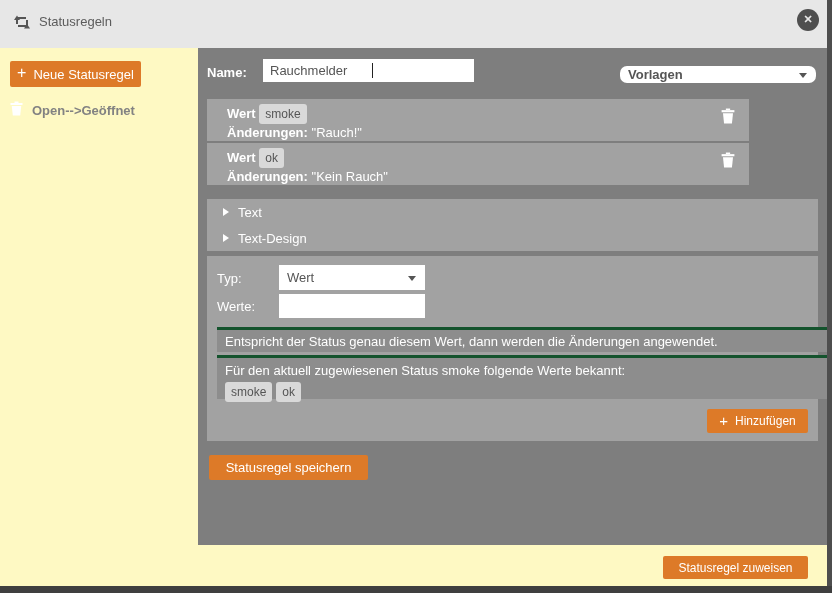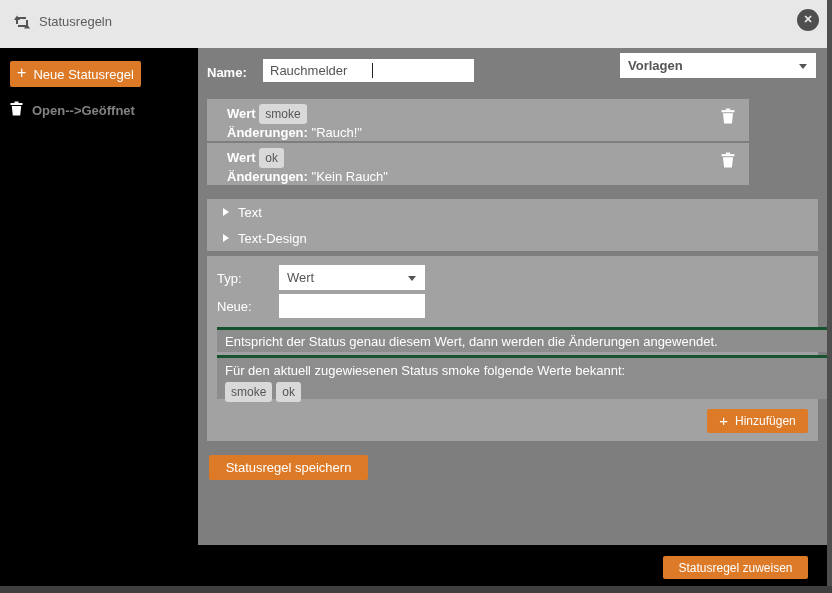--- a/index.html
+++ b/index.html
@@ -1,19 +1,19 @@
 <!DOCTYPE html>
 <html><head>
 <meta charset="utf-8">
 <style>
   * { margin:0; padding:0; box-sizing:border-box; }
   body { font-family:"Liberation Sans", sans-serif; background:#c8c8c8; }
   .window {
     position:relative; width:832px; height:593px; overflow:hidden;
-    background:#000000; font-size:13px;padding-left:36px;
+    background:#fef9c3; font-size:13px;padding-left:36px;
   }
   .border-right { position:absolute; top:0; right:0; width:5px; height:100%; background:#4e4e4e; }
   .border-bottom { position:absolute; left:0; bottom:0; width:100%; height:7px; background:#3f3f3f; }
 
   
   .header { position:absolute; left:0; top:0; width:827px; height:48px; background:#e7e7e7; }
   .header .title { position:absolute; left:39px; top:14px; color:#5c5c5c; font-size:13px; }
   .repeat-icon { position:absolute; left:12px; top:12px; }
   .close-btn {
     position:absolute; left:797px; top:9px; width:22px; height:22px; border-radius:50%;
@@ -43,21 +43,21 @@
   .caret { display:inline-block; width:1px; height:15px; background:#222; margin-left:1px; }
   .selectbox {
     background:#fff; color:#555; display:flex; align-items:center;
     padding:0 8px; position:absolute; cursor:pointer;
   }
   .selarrow {
     position:absolute; right:9px; top:50%; margin-top:-2px;
     width:0; height:0; border-top:5px solid #555;
     border-left:4px solid transparent; border-right:4px solid transparent;
   }
-  .templates-select { left:422px; top:5px; width:196px; height:25px; font-weight:600; }
+  .templates-select { left:422px; top:18px; width:196px; height:17px; font-weight:600;border-radius:7px; }
 
   .rule-row {
     position:absolute; left:9px; width:542px; height:42px; background:#a2a2a2;
     padding:5px 0 0 20px; color:#fff; cursor:pointer;
   }
   .rule-row .line { line-height:18px; }
   .rule-row b { font-weight:bold; }
   .badge {
     display:inline-block; background:#d9d9d9; color:#555; border-radius:3px;
     font-size:12px; padding:1px 6px; font-weight:normal;
@@ -183,21 +183,21 @@
         <span>Text-Design</span>
       </div>
     </div>
 
     <div class="panelB">
       <span class="flabel typ-label">Typ:</span>
       <div class="selectbox typ-select">
         <span>Wert</span>
         <span class="selarrow"></span>
       </div>
-      <span class="flabel wert-label">Neue:</span>
+      <span class="flabel wert-label">Werte:</span>
       <div class="textbox wert-input">
         <span></span>
       </div>
 
       <div class="info-row info1">
         <span>Entspricht der Status genau diesem Wert, dann werden die Änderungen angewendet.</span>
       </div>
       <div class="info-row info2">
         <div>Für den aktuell zugewiesenen Status smoke folgende Werte bekannt:</div>
         <div class="badges">

